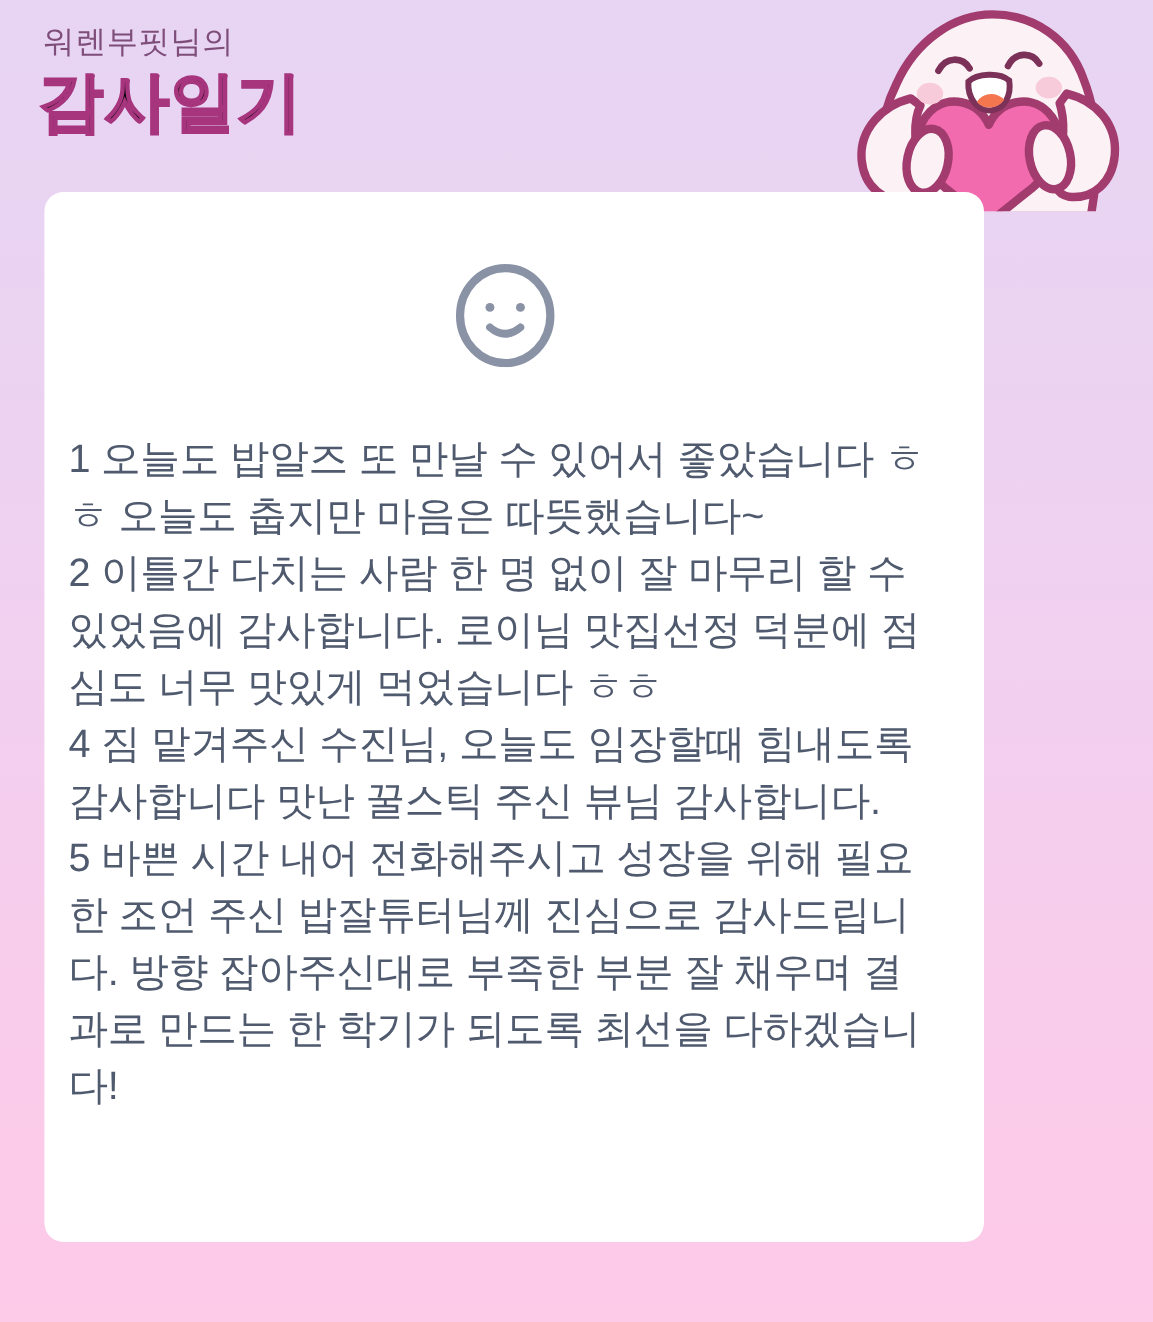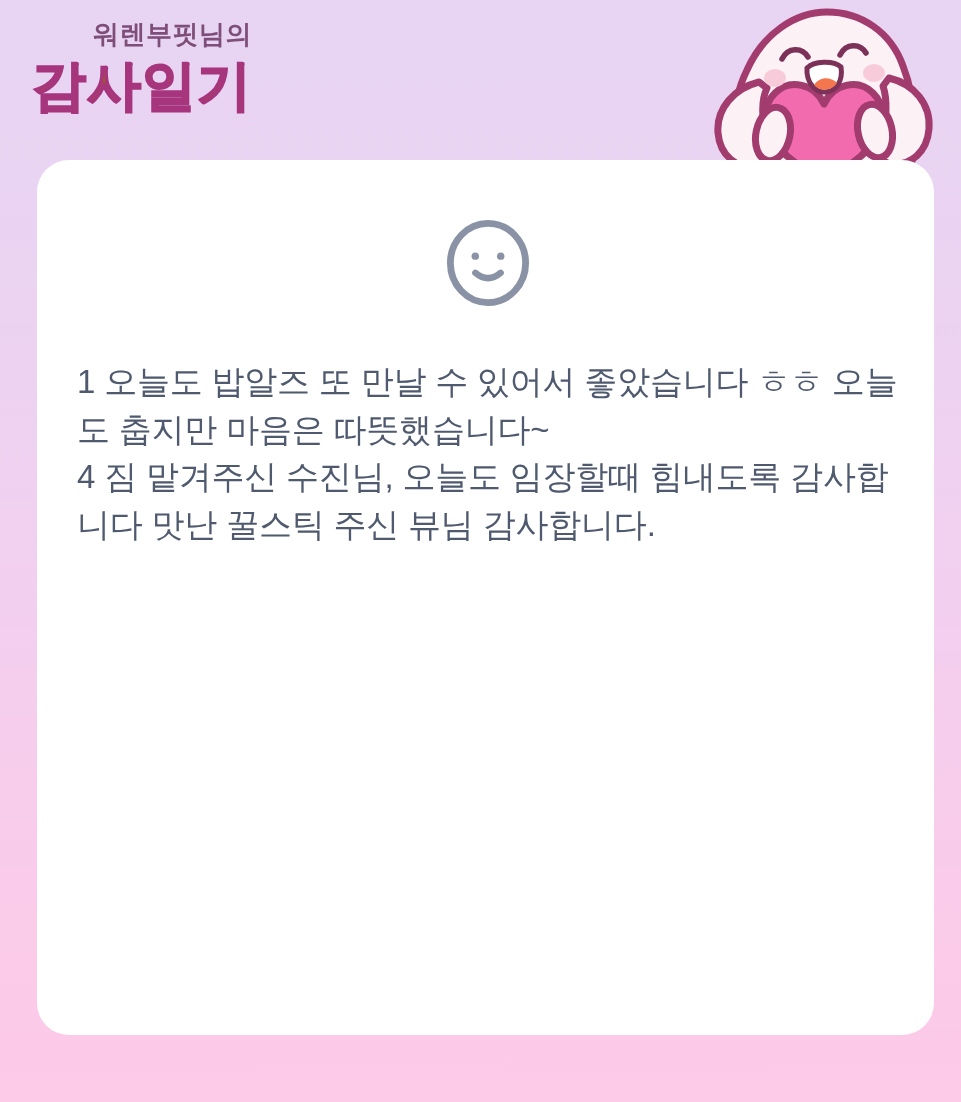--- a/index.html
+++ b/index.html
@@ -9,48 +9,47 @@
     overflow:hidden;
     font-family:"Liberation Sans","DejaVu Sans",sans-serif;
     background:linear-gradient(180deg,#e7d5f3 0%,#ebd3f2 25%,#f3cfef 55%,#facbea 80%,#fdcae8 100%);
   }
   .app-header{
     position:absolute;left:32px;top:18px;z-index:3;
   }
   .app-subtitle{
     margin-left:4px;
     font-size:26px;
-    font-weight:700;
+    font-weight:400;
     letter-spacing:0.5px;
     color:#7e4d79;
     line-height:32px;
-    text-align:right;
   }
   .app-title{
     margin:0;
     margin-top:7px;
     font-size:54px;
     font-weight:bold;
     letter-spacing:1px;
-    color:#a16207;
+    color:#000000;
     line-height:56px;
     -webkit-text-stroke:2px #a6357e;
   }
   .mascot{
     position:absolute;left:703px;top:4px;width:240px;height:172px;
     z-index:1;
   }
   .diary-card{
     position:absolute;left:37px;top:160px;
-    width:897px;height:875px;
+    width:783px;height:875px;
     background:#ffffff;
-    border-radius:32px;
+    border-radius:16px;
     z-index:2;
     box-sizing:border-box;
-    padding:60px 36px 0 40px;
+    padding:60px 36px 0 20px;
   }
   .mood{
     width:86px;height:86px;
     margin:0 auto;
     display:block;
   }
   .entries{
     margin-top:52px;
     color:#4f5a6e;
     font-size:33px;
@@ -99,15 +98,17 @@
 <main class="diary-card">
   <svg class="mood" width="86" height="86" viewBox="0 0 88 88" xmlns="http://www.w3.org/2000/svg">
     <ellipse cx="44" cy="44" rx="38.5" ry="40.5" fill="none" stroke="#8a93a6" stroke-width="7"></ellipse>
     <circle cx="31" cy="37" r="3.8" fill="#8a93a6"></circle>
     <circle cx="57" cy="37" r="3.8" fill="#8a93a6"></circle>
     <path d="M31,54 Q44,65 57,54" fill="none" stroke="#8a93a6" stroke-width="6.5" stroke-linecap="round"></path>
   </svg>
 
   <div class="entries" id="entries">
       <div class="entry"><span class="entry-num">1</span> <span>오늘도 밥알즈 또 만날 수 있어서 좋았습니다 ㅎㅎ 오늘도 춥지만 마음은 따뜻했습니다~</span></div>
+      <div class="entry"><span class="entry-num">2</span> <span>이틀간 다치는 사람 한 명 없이 잘 마무리 할 수 있었음에 감사합니다. 로이님 맛집선정 덕분에 점심도 너무 맛있게 먹었습니다 ㅎㅎ</span></div>
       <div class="entry"><span class="entry-num">4</span> <span>짐 맡겨주신 수진님, 오늘도 임장할때 힘내도록 감사합니다 맛난 꿀스틱 주신 뷰님 감사합니다.</span></div>
+      <div class="entry"><span class="entry-num">5</span> <span>바쁜 시간 내어 전화해주시고 성장을 위해 필요한 조언 주신 밥잘튜터님께 진심으로 감사드립니다. 방향 잡아주신대로 부족한 부분 잘 채우며 결과로 만드는 한 학기가 되도록 최선을 다하겠습니다!</span></div>
     </div>
 </main>
 
 </body></html>

